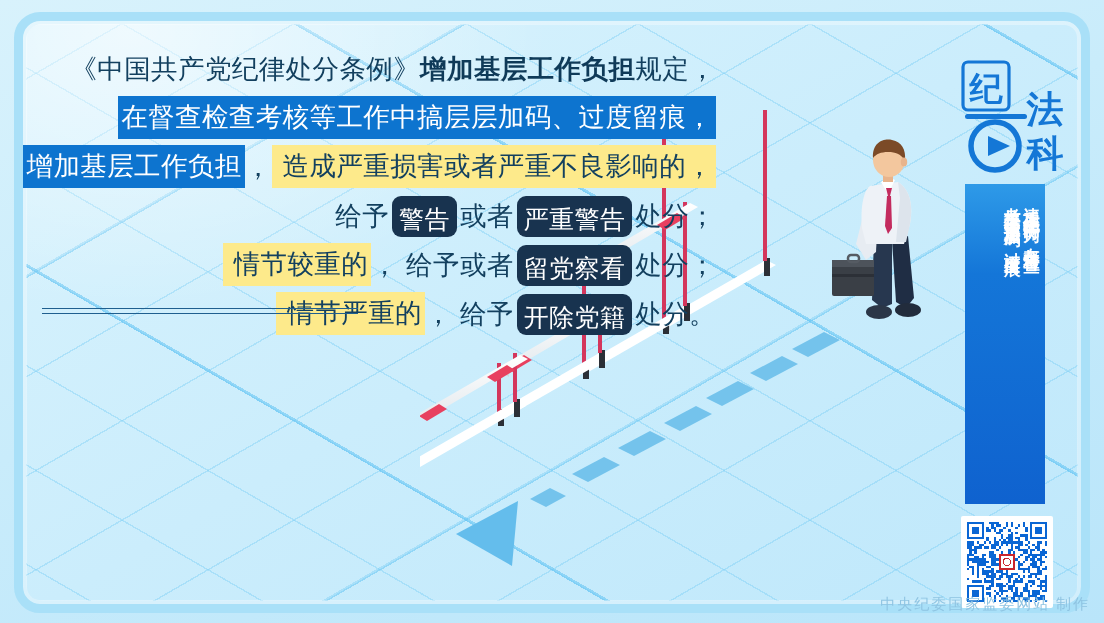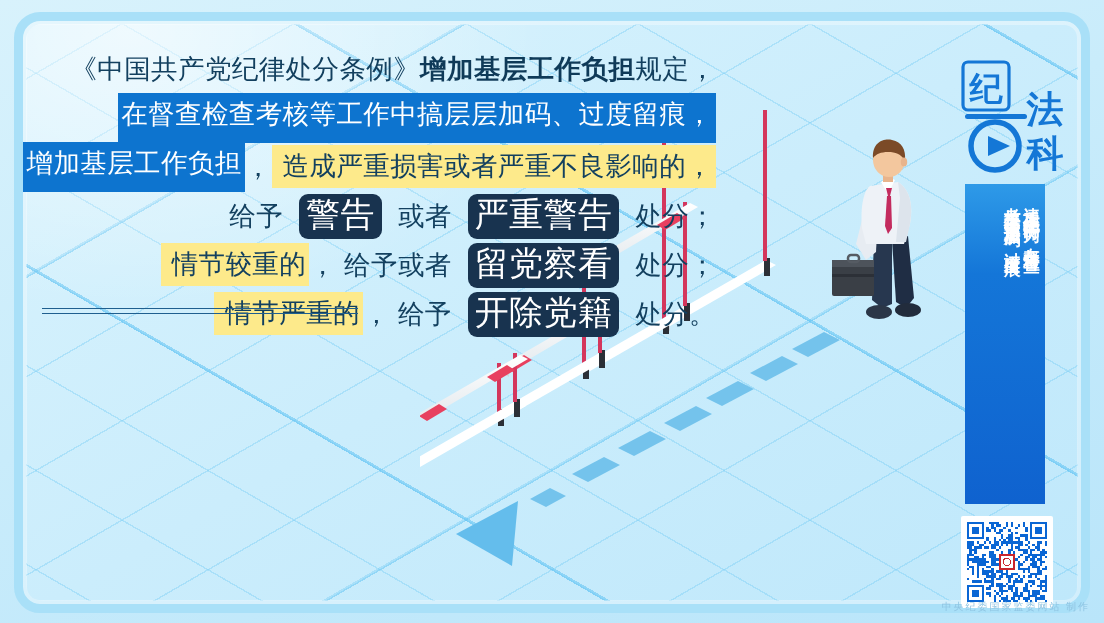--- a/index.html
+++ b/index.html
@@ -54,31 +54,31 @@
   
   #textblock{
     position:absolute; left:36px; top:44px; width:680px;
   }
   .line{
     height:49px; display:flex; align-items:center;
     font-size:26.5px; color:#13405f; white-space:nowrap; letter-spacing:.4px;justify-content:flex-end;
   }
   .bold{ font-weight:bold; color:#0f3a58; }
   .hl-blue{
-    background:#0d74cf; color:#ffffff; padding:3px 3px 11px 3px;
+    background:#0d74cf; color:#ffffff; padding:3px 3px 4px 3px;
     box-decoration-break:clone;
   }
   .hl-yellow{
     background:#fdea8b; color:#13405f; padding:3px 3px 4px 11px;
     box-decoration-break:clone;
   }
   .pill{
     display:inline-block; background:#18334f; color:#fff;
-    border-radius:9px; padding:1px 7px 3px 7px; margin:0 16px;
-    font-size:34px; line-height:1.18; position:relative; top:1px;
+    border-radius:9px; padding:9px 7px 3px 7px; margin:0 3px;
+    font-size:25px; line-height:1.18; position:relative; top:1px;
   }
   .dbl-underline{
     position:absolute; left:6px; top:264px; width:316px; height:6px;
     border-top:1.6px solid #1f5f8f; border-bottom:1.6px solid #1f5f8f;
   }
 
   
   #illus{ position:absolute; left:420px; top:110px; width:560px; height:490px; }
 
   
@@ -97,21 +97,21 @@
   }
   .qr-wrap{
     position:absolute; left:6px; top:468px; width:92px; height:92px;
     background:#fff; padding:6px; border-radius:2px;
   }
   #qr{ width:80px; height:80px; display:block; }
 
   
   #credit{
     position:absolute; left:0; bottom:9px; width:1090px; text-align:right;
-    font-size:10px; color:#8fc4e2; letter-spacing:2px;
+    font-size:15px; color:#8fc4e2; letter-spacing:2px;
     font-family:"Liberation Serif",serif;
   }
 </style>
 </head>
 <body>
 
 <div id="stage">
 
   <div class="frame-inner">
     <div class="iso-grid"></div>

